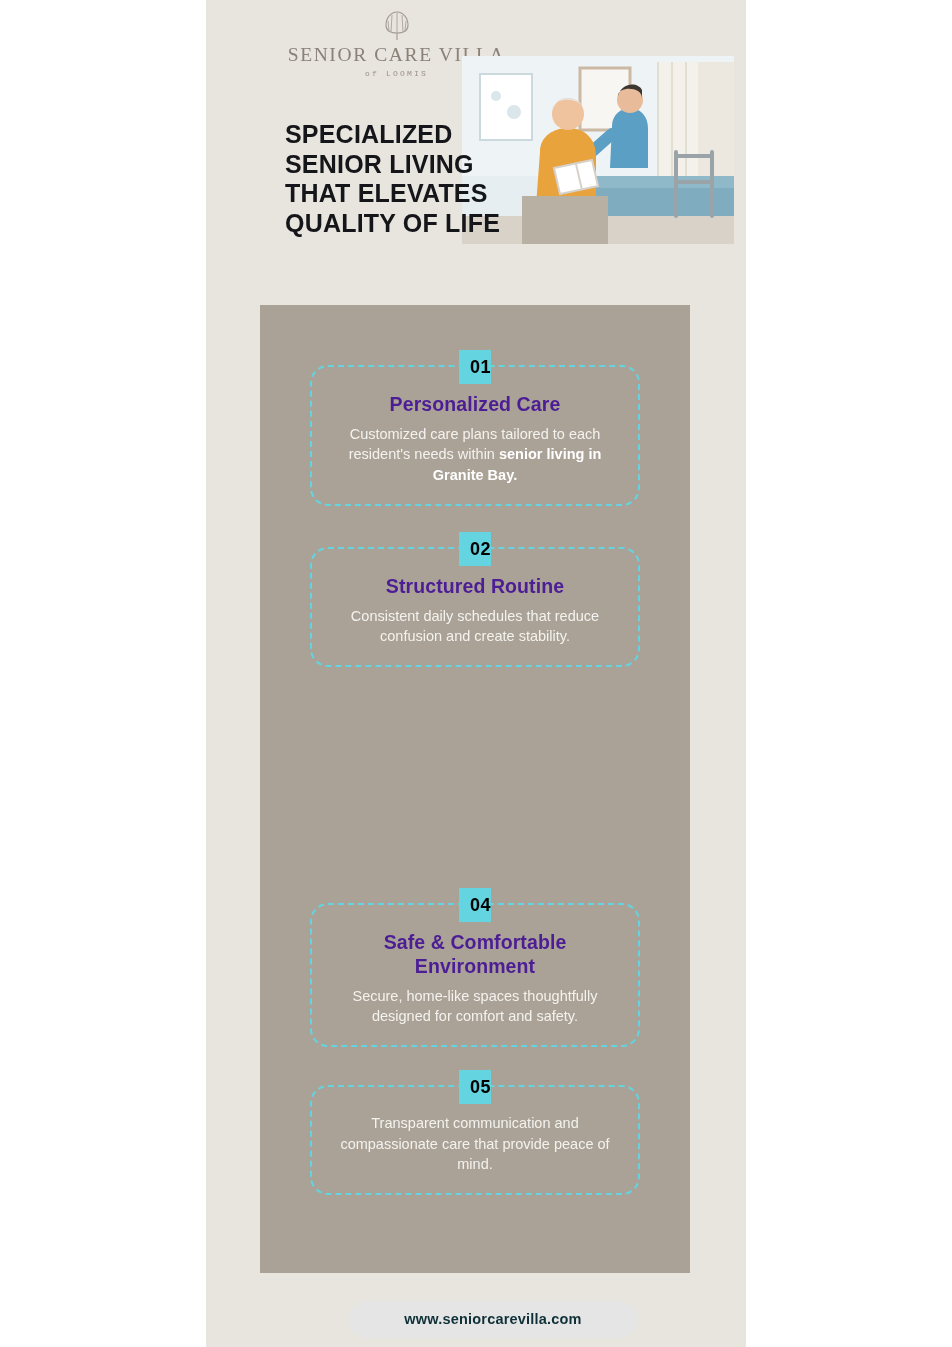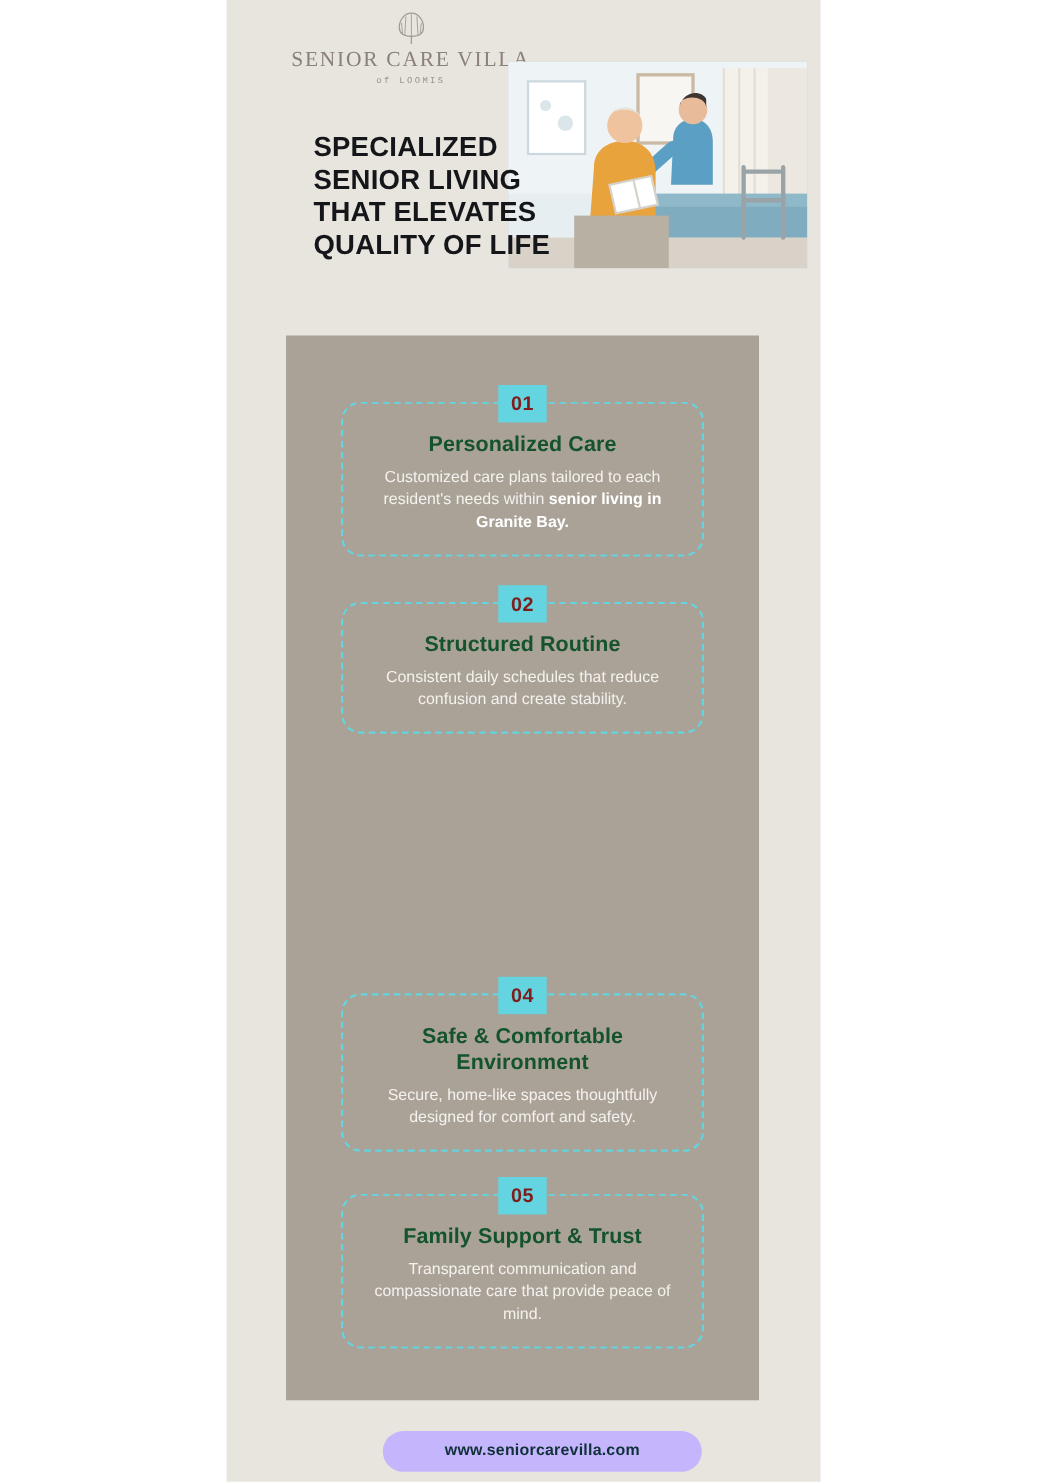--- a/index.html
+++ b/index.html
@@ -28,20 +28,21 @@
     background: #e8e4de;
   }
 
   
   .logo-block {
     position: absolute;
     left: 206px;
     top: 8px;
     width: 335px;
     text-align: center;
+    padding-left: 23px;
   }
   .logo-mark {
     display: block;
     margin: 0 auto 2px auto;
     width: 40px;
     height: 34px;
   }
   .logo-title {
     font-family: "Liberation Serif", serif;
     font-size: 19.5px;
@@ -100,31 +101,32 @@
     border: 2px dashed #63d4e0;
     border-radius: 18px;
     padding: 26px 22px 18px 22px;
     text-align: center;
   }
   .badge {
     position: absolute;
     left: 50%;
     top: -17px;
     transform: translateX(-50%);
-    width: 44px;
+    width: 32px;
     height: 34px;
     background: #63d4e0;
-    color: #7f1d1d;
+    color: #000000;
     font-size: 18px;
     font-weight: bold;
     line-height: 34px;
     letter-spacing: 0.5px;
+    text-align: right;
   }
   .step-title {
-    color: #14532d;
+    color: #4c1d95;
     font-size: 19.5px;
     font-weight: bold;
     line-height: 1.22;
     margin: 0 0 7px 0;
     letter-spacing: 0.1px;
   }
   .step-desc {
     color: #f4f2ef;
     font-size: 14.5px;
     line-height: 1.42;
@@ -133,21 +135,21 @@
   .step-desc b { color: #ffffff; }
 
   
   .footer-btn {
     position: absolute;
     left: 348px;
     top: 1301px;
     width: 290px;
     height: 37px;
     border-radius: 19px;
-    background: #c4b5fd;
+    background: #e5e5e5;
     color: #0f3038;
     font-size: 14.5px;
     font-weight: bold;
     text-align: center;
     line-height: 37px;
     letter-spacing: 0.2px;
   }
 </style>
 </head>
 <body>
@@ -218,20 +220,19 @@
 
 
     <div class="step" style="top:598px;">
       <div class="badge">04</div>
       <p class="step-title">Safe &amp; Comfortable Environment</p>
       <p class="step-desc">Secure, home-like spaces thoughtfully designed for comfort and safety.</p>
     </div>
 
     <div class="step" style="top:780px;">
       <div class="badge">05</div>
-      <p class="step-title">Family Support &amp; Trust</p>
       <p class="step-desc">Transparent communication and compassionate care that provide peace of mind.</p>
     </div>
 
   </div>
 
   <div class="footer-btn">www.seniorcarevilla.com</div>
 </div>
 
 </body></html>

